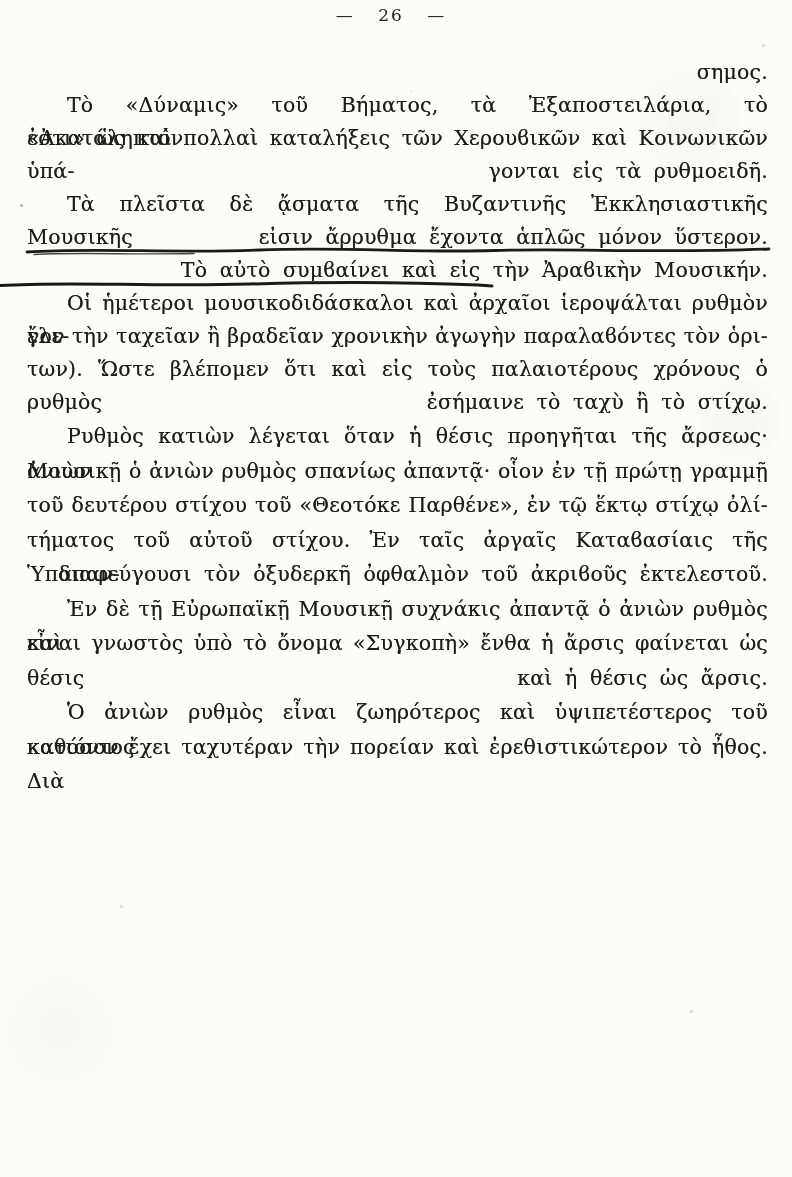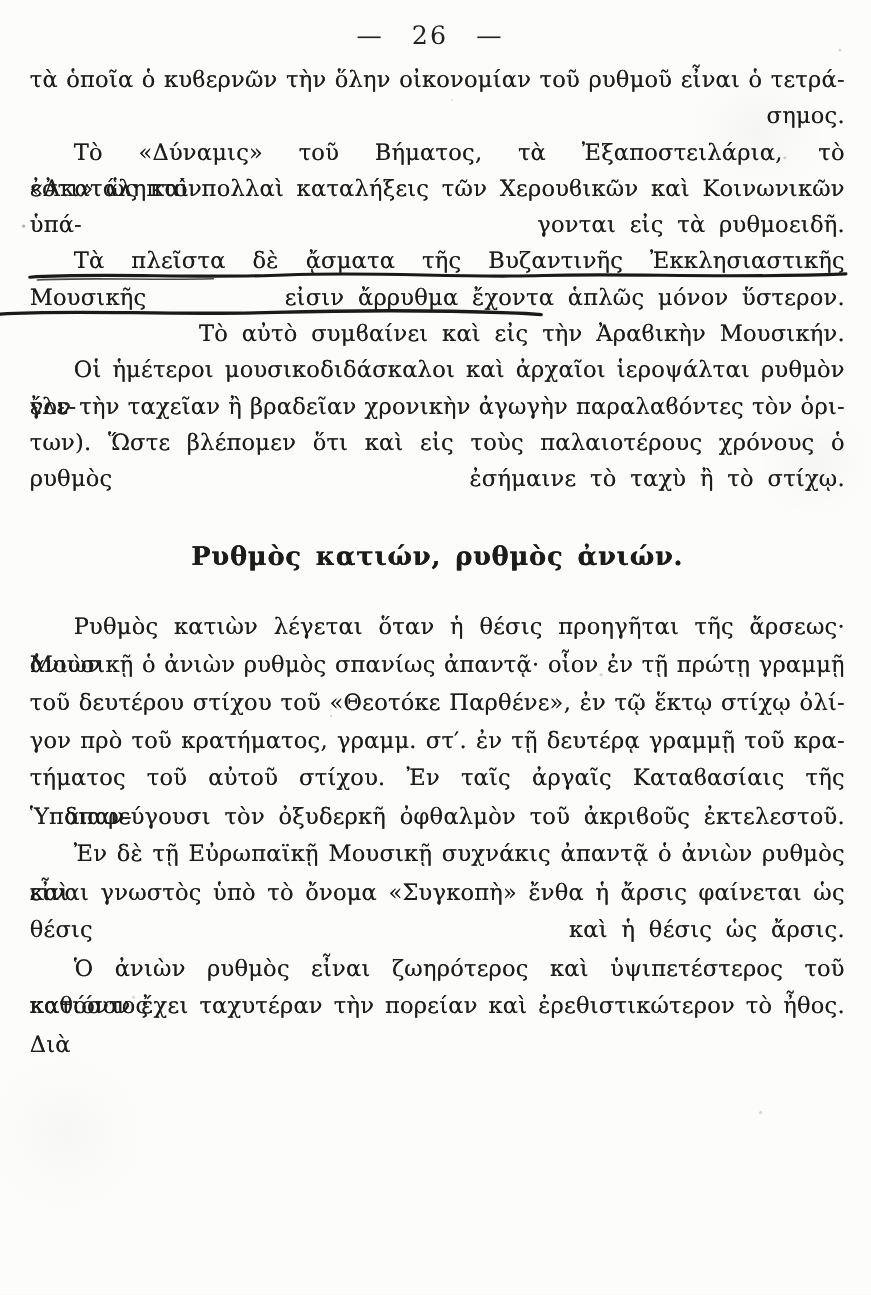--- a/index.html
+++ b/index.html
@@ -12,23 +12,23 @@
       radial-gradient(circle at 690px 120px, rgba(120,120,115,0.05), transparent 60px),
       radial-gradient(circle at 740px 420px, rgba(120,120,115,0.05), transparent 50px),
       radial-gradient(circle at 60px 1030px, rgba(120,120,115,0.04), transparent 70px),
       #fcfcfa;
     overflow: hidden;
     font-family: "DejaVu Serif", "Liberation Serif", serif;
     color: #1c1c1c;
   }
   .pageno {
     position: absolute;
-    top: 20px; left: 0; width: 782px;
+    top: 5px; left: 0; width: 782px;
     text-align: center;
-    font-size: 23px;
+    font-size: 17px;
     word-spacing: 16px;
     letter-spacing: 2px;
     color: #222;
   }
   .body {
     position: absolute;
     left: 27px; top: 56px;
     width: 741px;
     text-shadow: 0 0 0.5px rgba(20,20,20,0.65);
   }
@@ -60,41 +60,38 @@
 </style>
 </head>
 <body>
 
 <div class="page">
 
   <div class="pageno">— 26 —</div>
 
   <div class="body">
     <div class="s1">
-      <div class="ln j">τὰ ὁποῖα ὁ κυϐερνῶν τὴν ὅλην οἰκονομίαν τοῦ ρυθμοῦ εἶναι ὁ τετρά-</div>
       <div class="ln plain">σημος.</div>
       <div class="ln j ind">Τὸ «Δύναμις» τοῦ Βήματος, τὰ Ἐξαποστειλάρια, τὸ «Ἀκατάληπτόν</div>
       <div class="ln j">ἐστι» ὡς καὶ πολλαὶ καταλήξεις τῶν Χερουϐικῶν καὶ Κοινωνικῶν ὑπά-</div>
       <div class="ln plain">γονται εἰς τὰ ρυθμοειδῆ.</div>
       <div class="ln j ind">Τὰ πλεῖστα δὲ ᾄσματα τῆς Βυζαντινῆς Ἐκκλησιαστικῆς Μουσικῆς</div>
       <div class="ln plain">εἰσιν ἄρρυθμα ἔχοντα ἁπλῶς μόνον ὕστερον.</div>
       <div class="ln plain ind">Τὸ αὐτὸ συμϐαίνει καὶ εἰς τὴν Ἀραϐικὴν Μουσικήν.</div>
       <div class="ln j ind">Οἱ ἡμέτεροι μουσικοδιδάσκαλοι καὶ ἀρχαῖοι ἱεροψάλται ρυθμὸν ἔλε-</div>
       <div class="ln j">γον τὴν ταχεῖαν ἢ βραδεῖαν χρονικὴν ἀγωγὴν παραλαϐόντες τὸν ὁρι-</div>
       <div class="ln j">των). Ὥστε βλέπομεν ὅτι καὶ εἰς τοὺς παλαιοτέρους χρόνους ὁ ρυθμὸς</div>
       <div class="ln plain">ἐσήμαινε τὸ ταχὺ ἢ τὸ στίχῳ.</div>
     </div>
 
-    <div class="heading">Ρυθμὸς κατιών, ρυθμὸς ἀνιών.</div>
 
     <div class="s2">
       <div class="ln j ind">Ρυθμὸς κατιὼν λέγεται ὅταν ἡ θέσις προηγῆται τῆς ἄρσεως· ἀνιὼν</div>
       <div class="ln j">Μουσικῇ ὁ ἀνιὼν ρυθμὸς σπανίως ἀπαντᾷ· οἷον ἐν τῇ πρώτῃ γραμμῇ</div>
       <div class="ln j">τοῦ δευτέρου στίχου τοῦ «Θεοτόκε Παρθένε», ἐν τῷ ἕκτῳ στίχῳ ὀλί-</div>
-      <div class="ln j">γον πρὸ τοῦ κρατήματος, γραμμ. στ′. ἐν τῇ δευτέρᾳ γραμμῇ τοῦ κρα-</div>
       <div class="ln j">τήματος τοῦ αὐτοῦ στίχου. Ἐν ταῖς ἀργαῖς Καταϐασίαις τῆς Ὑπαπαν-</div>
       <div class="ln plain">διαφεύγουσι τὸν ὀξυδερκῆ ὀφθαλμὸν τοῦ ἀκριϐοῦς ἐκτελεστοῦ.</div>
       <div class="ln j ind">Ἐν δὲ τῇ Εὐρωπαϊκῇ Μουσικῇ συχνάκις ἀπαντᾷ ὁ ἀνιὼν ρυθμὸς καὶ</div>
       <div class="ln j">εἶναι γνωστὸς ὑπὸ τὸ ὄνομα «Συγκοπὴ» ἔνθα ἡ ἄρσις φαίνεται ὡς θέσις</div>
       <div class="ln plain">καὶ ἡ θέσις ὡς ἄρσις.</div>
       <div class="ln j ind">Ὁ ἀνιὼν ρυθμὸς εἶναι ζωηρότερος καὶ ὑψιπετέστερος τοῦ κατιόντος</div>
       <div class="ln j">καθόσον ἔχει ταχυτέραν τὴν πορείαν καὶ ἐρεθιστικώτερον τὸ ἦθος. Διὰ</div>
     </div>
   </div>
 

